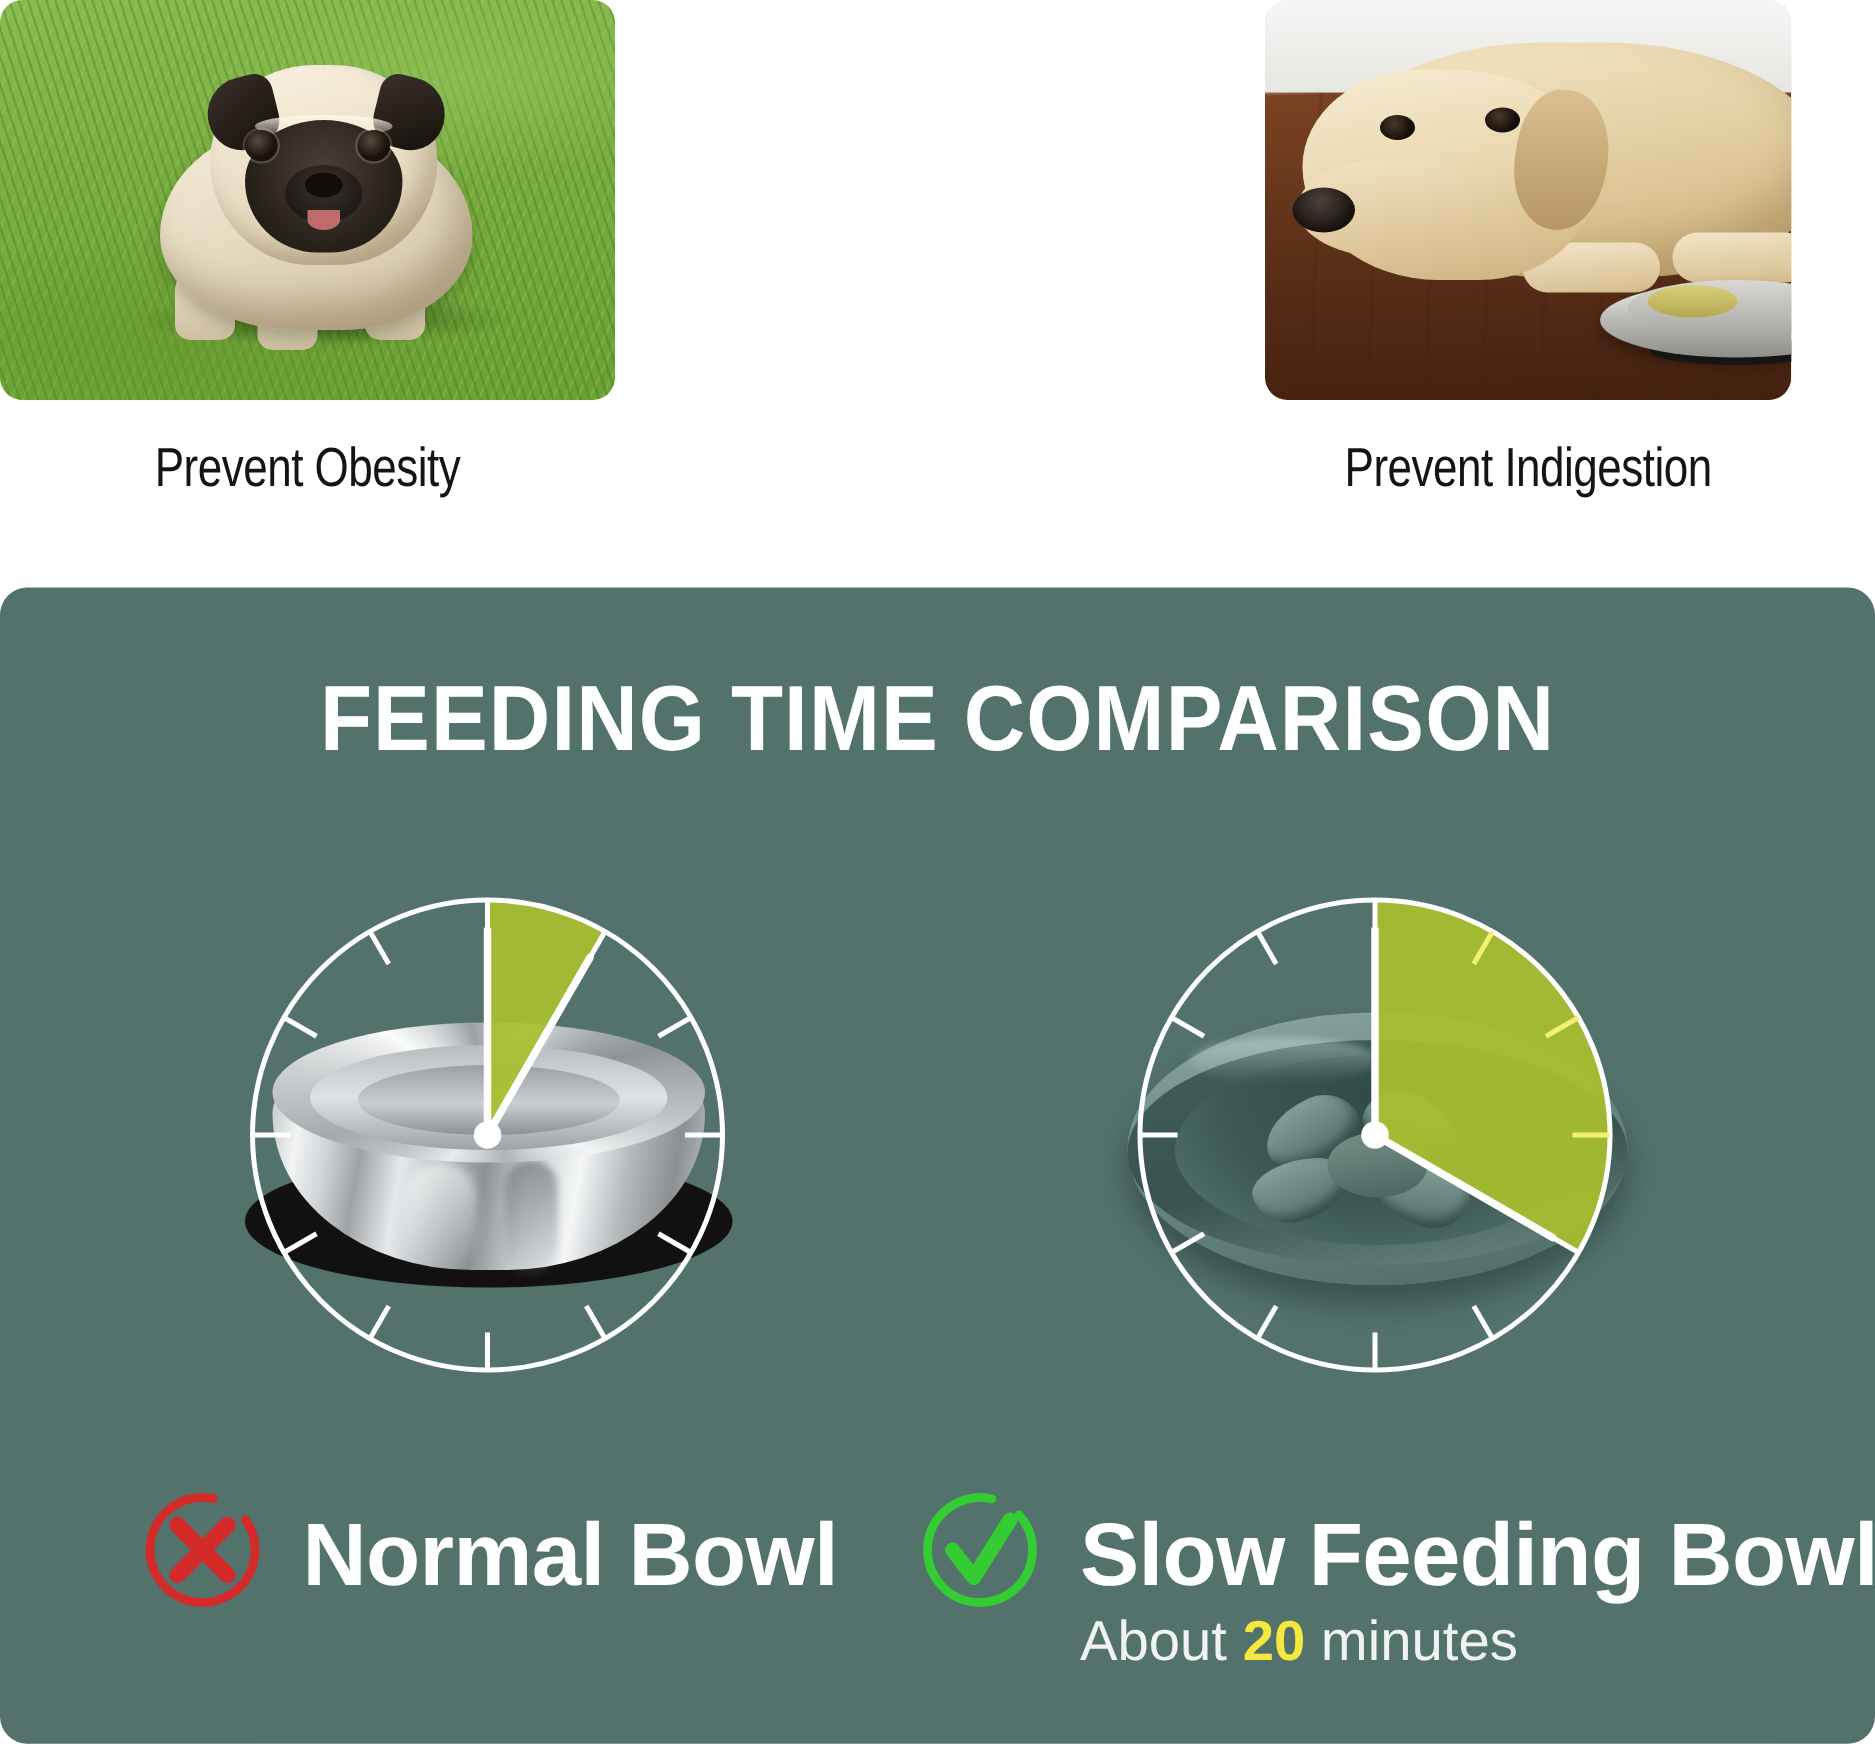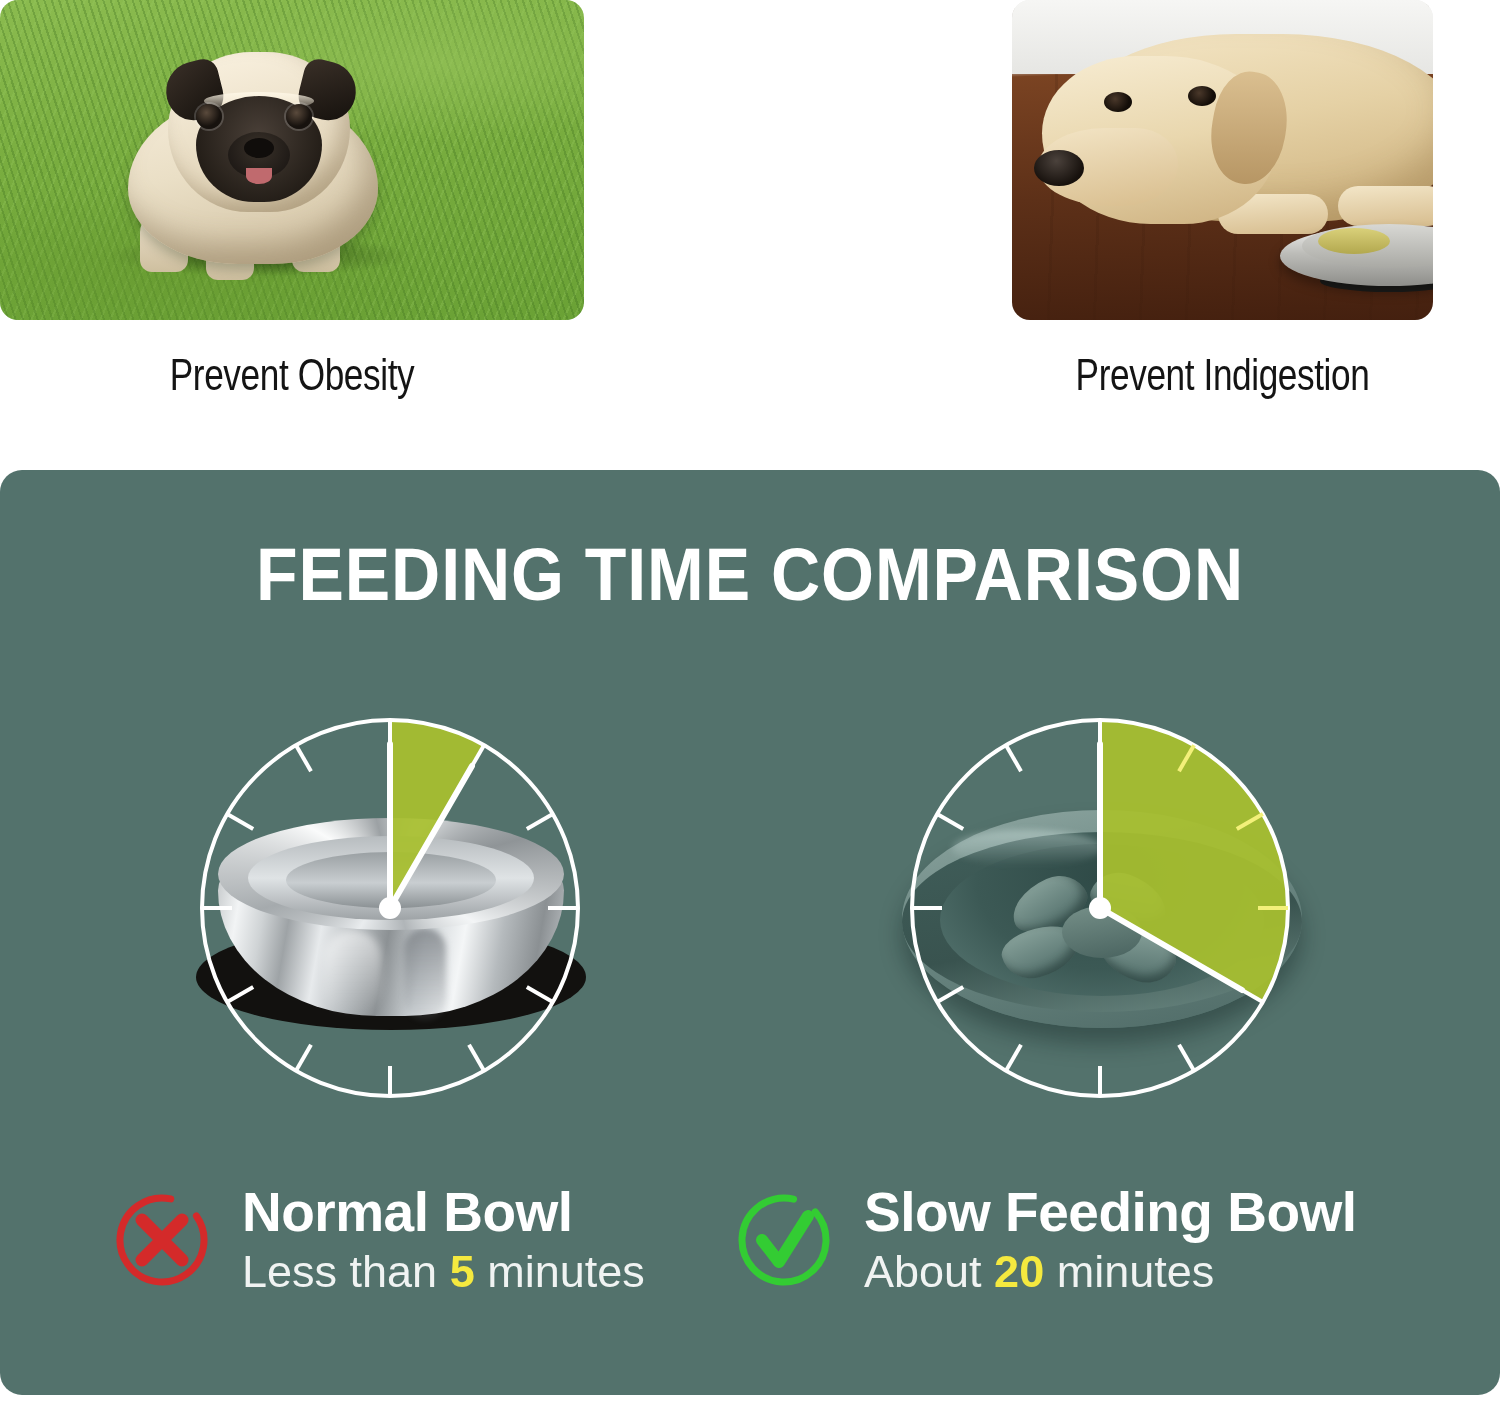--- a/index.html
+++ b/index.html
@@ -9,21 +9,21 @@
     font-family:"Liberation Sans", sans-serif;
     overflow:hidden;
     position:relative;
   }
 
   
   #benefits{
     position:absolute; left:0; top:0; width:1500px; height:470px;
   }
   .benefit{
-    position:absolute; top:0; width:584px;
+    position:absolute; top:0; width:492px;
   }
   .benefit.b0{left:0;}
   .benefit.b1{left:508px;}
   .benefit.b2{left:1012px; width:421px;}
 
   .photo{
     position:relative;
     width:100%; height:320px;
     border-radius:18px;
     overflow:hidden;
@@ -355,22 +355,23 @@
   }
 
   
   .result{position:absolute;top:710px;height:150px;}
   .result.left{left:110px;width:640px;}
   .result.right{left:732px;width:700px;}
 
   .badge{position:absolute;left:0;top:8px;width:104px;height:104px;}
   .res-text{position:absolute;left:132px;top:0;}
   .res-title{
-    font-size:55px;font-weight:bold;color:#ffffff;white-space:nowrap;
+    font-size:71px;font-weight:bold;color:#ffffff;white-space:nowrap;
     letter-spacing:-0.5px;
+    margin-top:24px;
   }
   .res-sub{
     margin-top:2px;font-size:45px;font-weight:400;color:#f0f3f2;white-space:nowrap;
   }
   .hi{color:#f5e93f;font-weight:bold;}
 </style>
 </head>
 <body>
 
 <div id="benefits">
@@ -510,21 +511,20 @@
   <div class="result left">
     <div class="badge">
       <svg width="104" height="104" viewBox="0 0 104 104" aria-hidden="true">
         <circle cx="52" cy="52" r="42" fill="none" stroke="#D42A2A" stroke-width="7" stroke-dasharray="232 32" stroke-linecap="round" transform="rotate(-35 52 52)"></circle>
         <path d="M32 32 L72 72" stroke="#D42A2A" stroke-width="13" stroke-linecap="round"></path>
         <path d="M72 32 L32 72" stroke="#D42A2A" stroke-width="13" stroke-linecap="round"></path>
       </svg>
     </div>
     <div class="res-text">
       <div class="res-title">Normal Bowl</div>
-      <div class="res-sub"><span>Less than </span><span class="hi">5</span><span> minutes</span></div>
     </div>
   </div>
 
   <div class="result right">
     <div class="badge">
       <svg width="104" height="104" viewBox="0 0 104 104" aria-hidden="true">
         <circle cx="52" cy="52" r="42" fill="none" stroke="#33CC33" stroke-width="7" stroke-dasharray="238 26" stroke-linecap="round" transform="rotate(-42 52 52)"></circle>
         <path d="M30 52 L47 74 L76 28" fill="none" stroke="#33CC33" stroke-width="12" stroke-linecap="round" stroke-linejoin="round"></path>
       </svg>
     </div>

